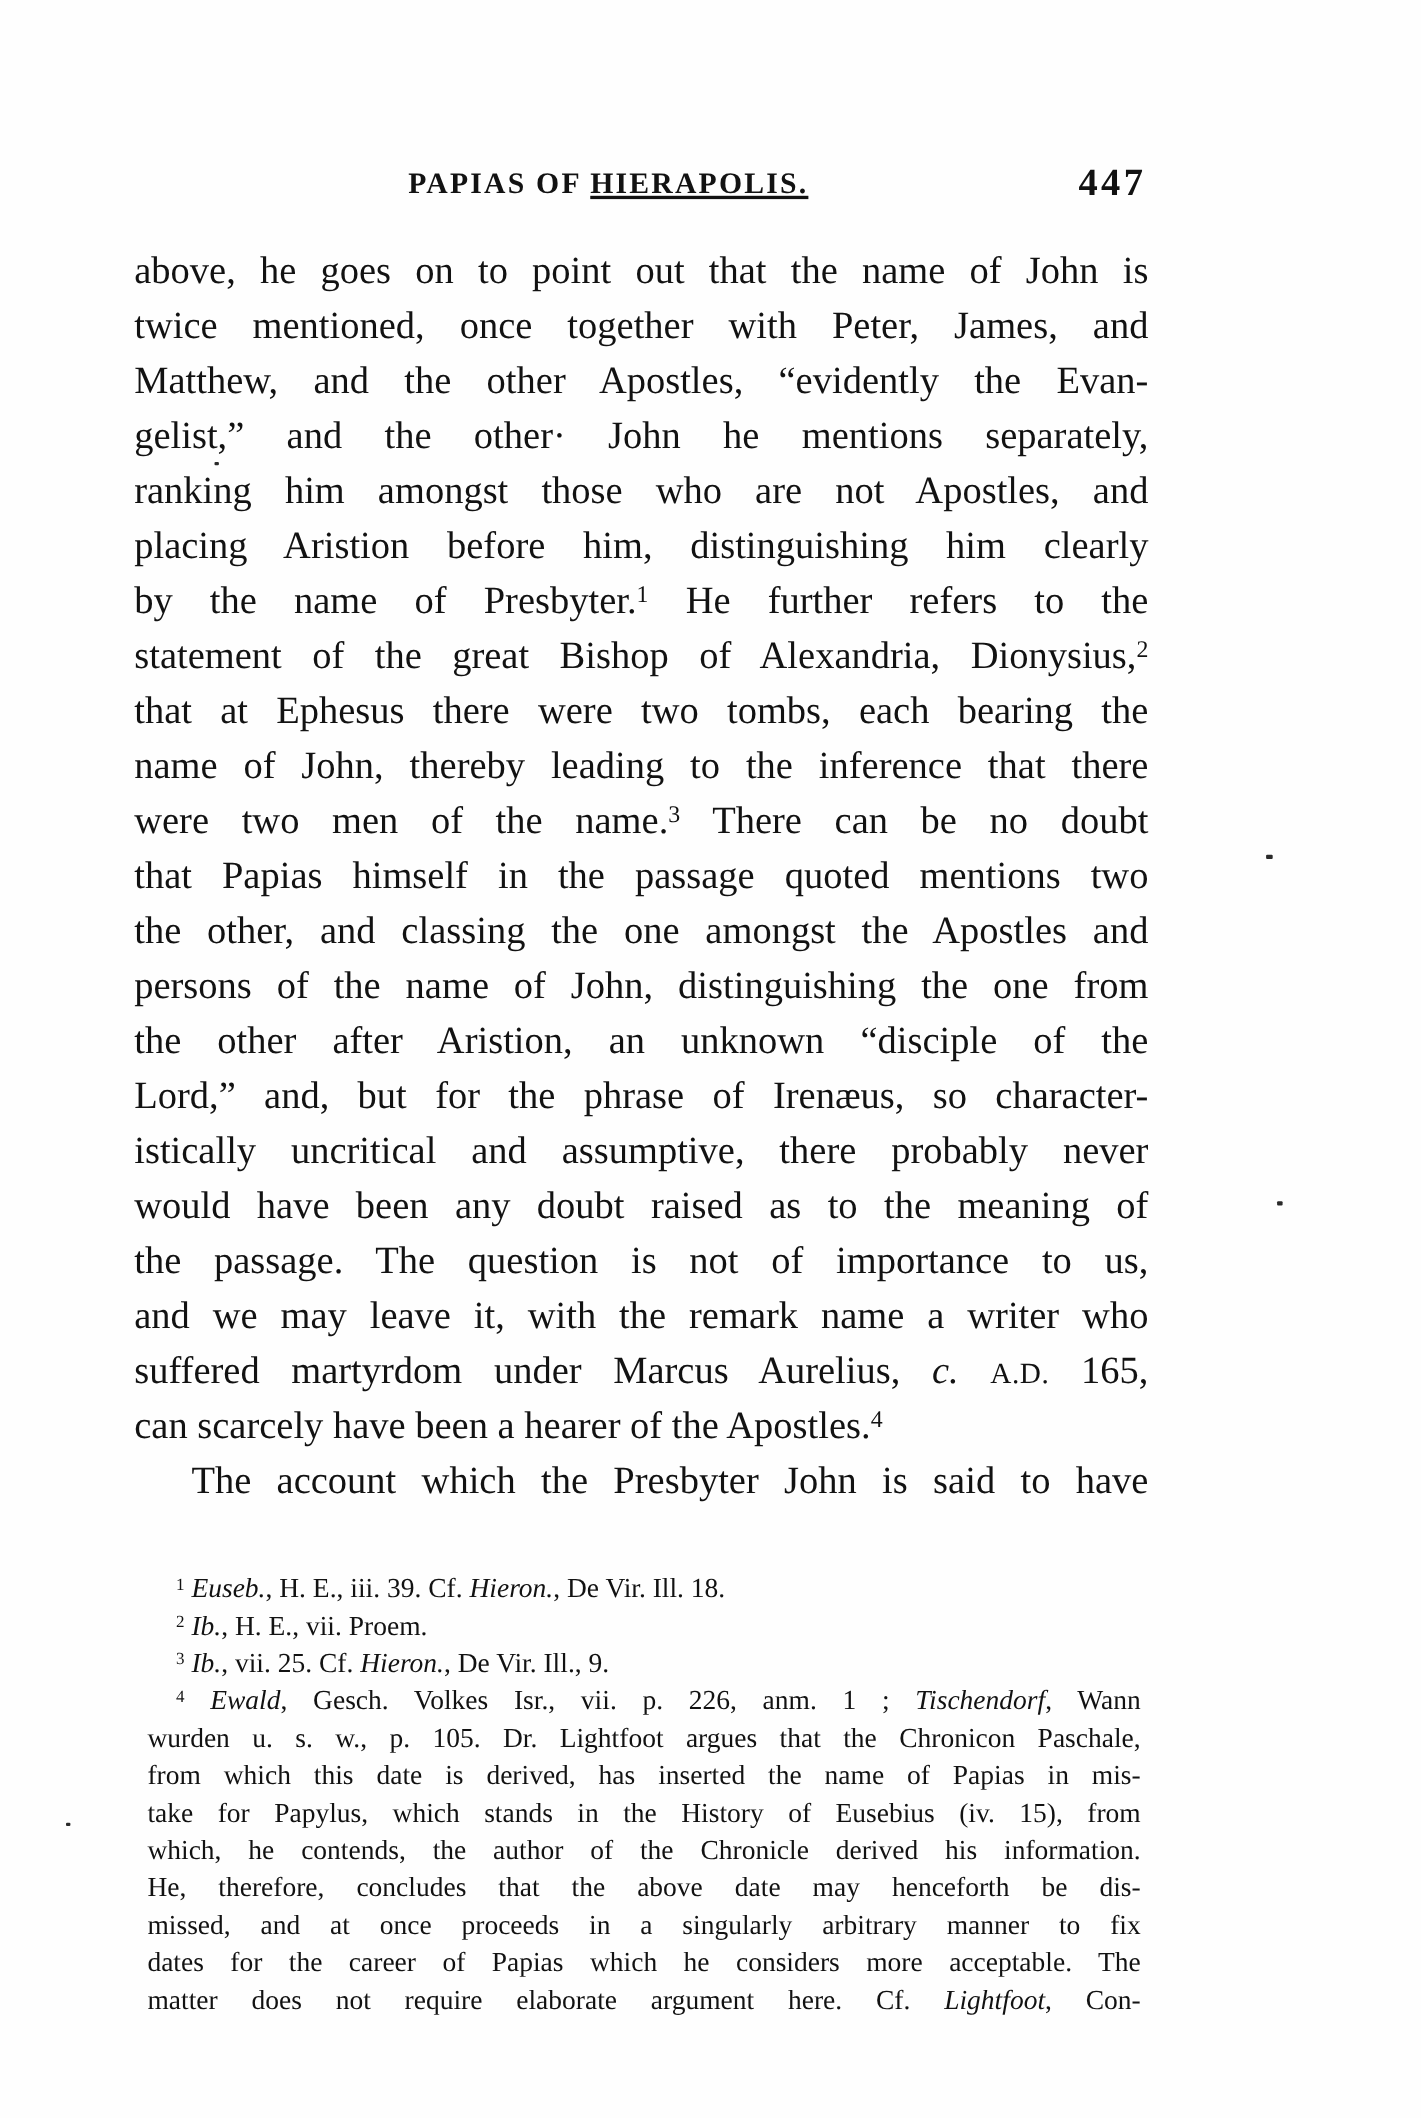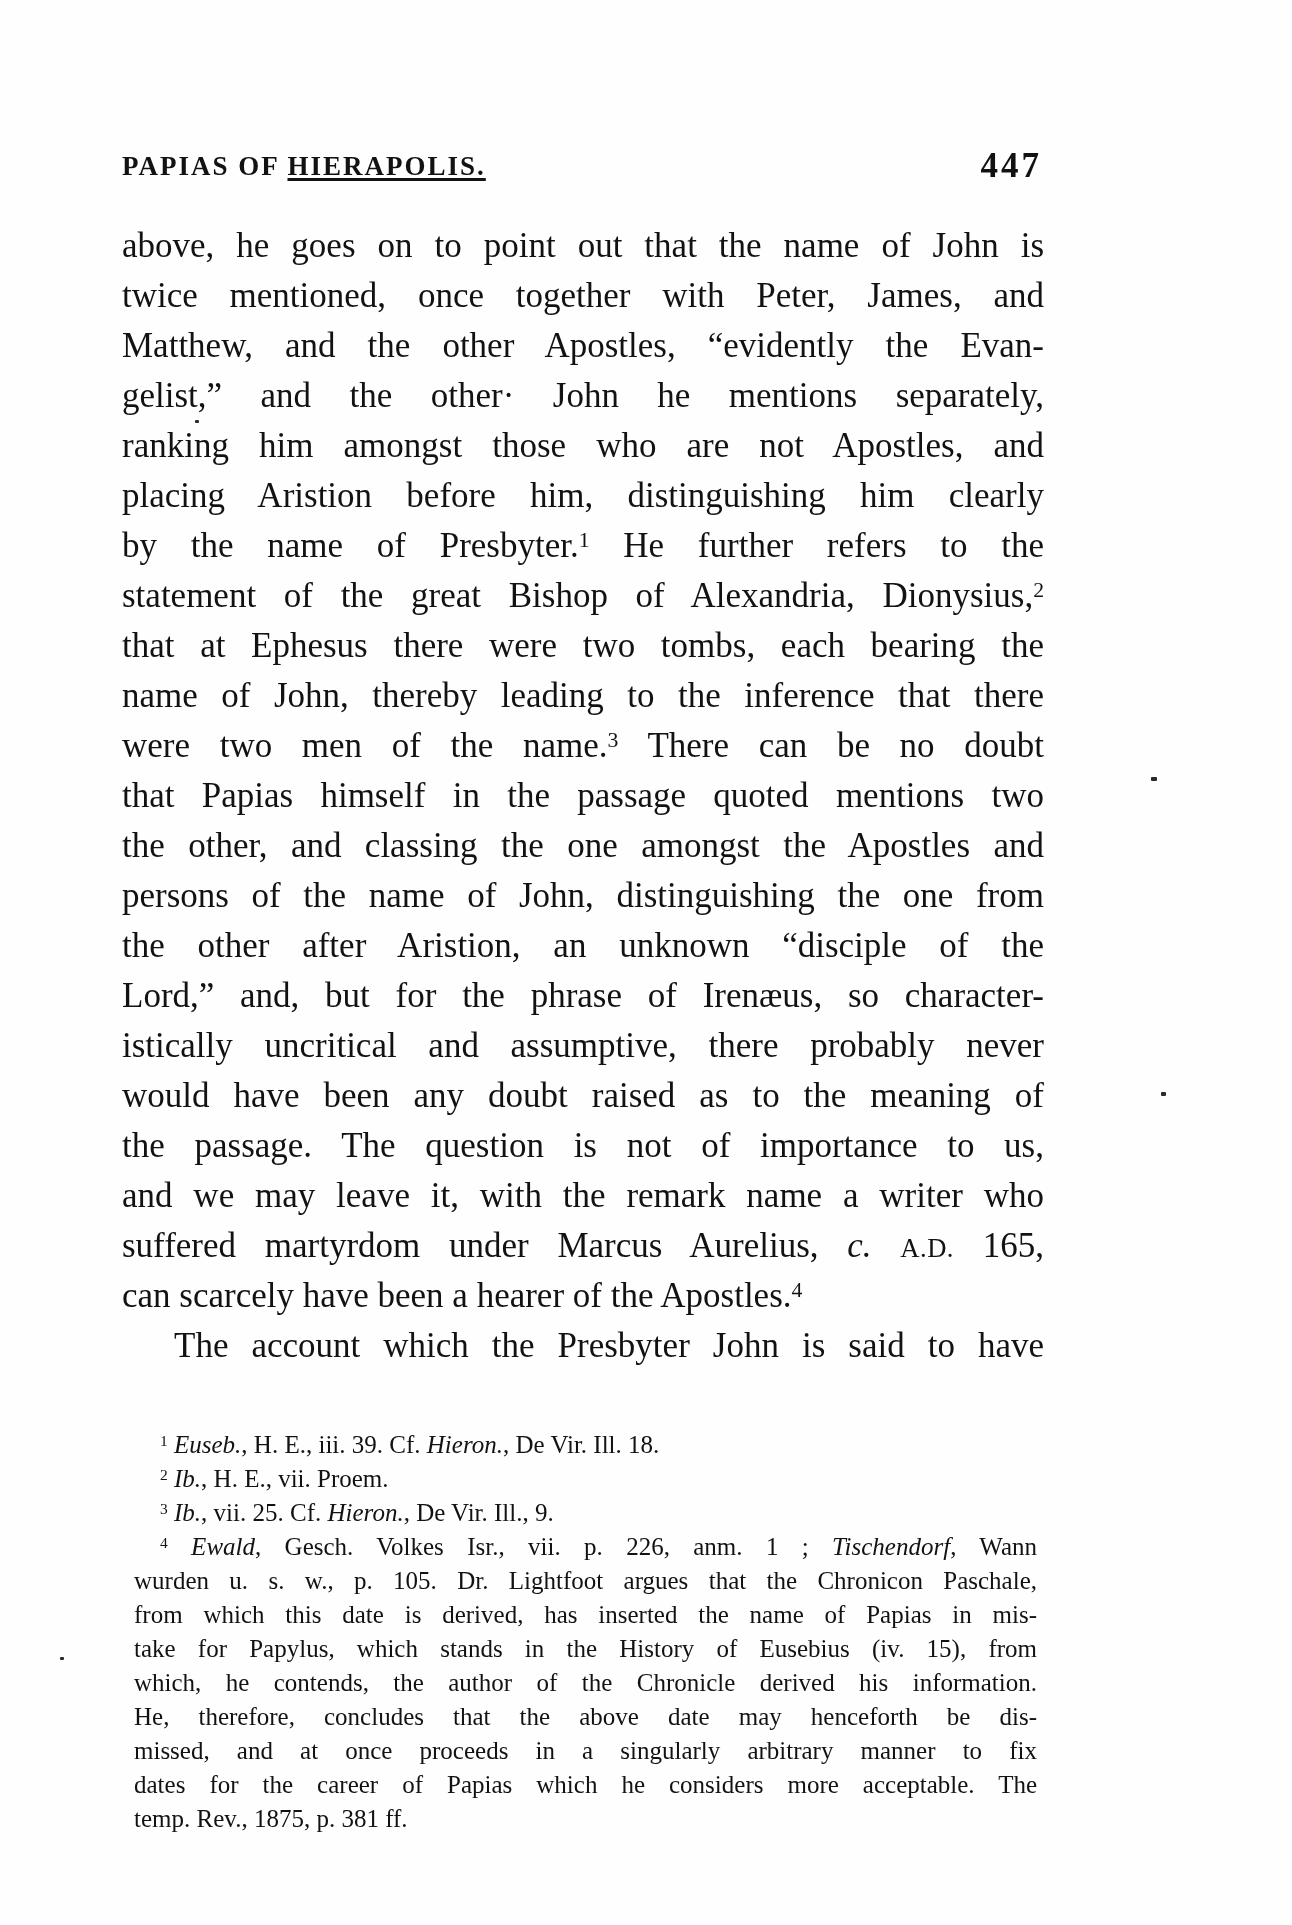--- a/index.html
+++ b/index.html
@@ -16,21 +16,21 @@
     position: absolute;
     top: 146px;
     left: 122px;
     width: 922px;
     height: 40px;
     line-height: 40px;
   }
   .header-title {
     position: absolute;
     left: 0; right: 60px;
-    text-align: left;
+    text-align: center;
     font-size: 27px;
     font-weight: 700;
     letter-spacing: 2px;
     white-space: nowrap;
   }
   .page-number {
     position: absolute;
     right: 2px;
     top: 0;
     font-size: 35px;
@@ -122,20 +122,20 @@
       <div class="tline nolast ind"><span class="sup">2</span> <span class="i">Ib.</span>, H. E., vii. Proem.</div>
       <div class="tline nolast ind"><span class="sup">3</span> <span class="i">Ib.</span>, vii. 25. Cf. <span class="i">Hieron.</span>, De Vir. Ill., 9.</div>
       <div class="tline ind"><span class="sup">4</span> <span class="i">Ewald</span>, Gesch. Volkes Isr., vii. p. 226, anm. 1 ; <span class="i">Tischendorf</span>, Wann</div>
       <div class="tline">wurden u. s. w., p. 105. Dr. Lightfoot argues that the Chronicon Paschale,</div>
       <div class="tline">from which this date is derived, has inserted the name of Papias in mis-</div>
       <div class="tline">take for Papylus, which stands in the History of Eusebius (iv. 15), from</div>
       <div class="tline">which, he contends, the author of the Chronicle derived his information.</div>
       <div class="tline">He, therefore, concludes that the above date may henceforth be dis-</div>
       <div class="tline">missed, and at once proceeds in a singularly arbitrary manner to fix</div>
       <div class="tline">dates for the career of Papias which he considers more acceptable. The</div>
-      <div class="tline nolast">temp. Rev., 1875, p. 381 ff.</div>
+      <div class="tline">matter does not require elaborate argument here. Cf. <span class="i">Lightfoot</span>, Con-</div>
     </div>
 
 <div class="speck" style="left: 195px; top: 420px; width: 4px; height: 3px;"></div>
     <div class="speck" style="left: 1151px; top: 777px; width: 6px; height: 4px;"></div>
     <div class="speck" style="left: 1161px; top: 1092px; width: 5px; height: 4px;"></div>
     <div class="speck" style="left: 60px; top: 1657px; width: 4px; height: 3px;"></div>
   </div>
 
 </body></html>

